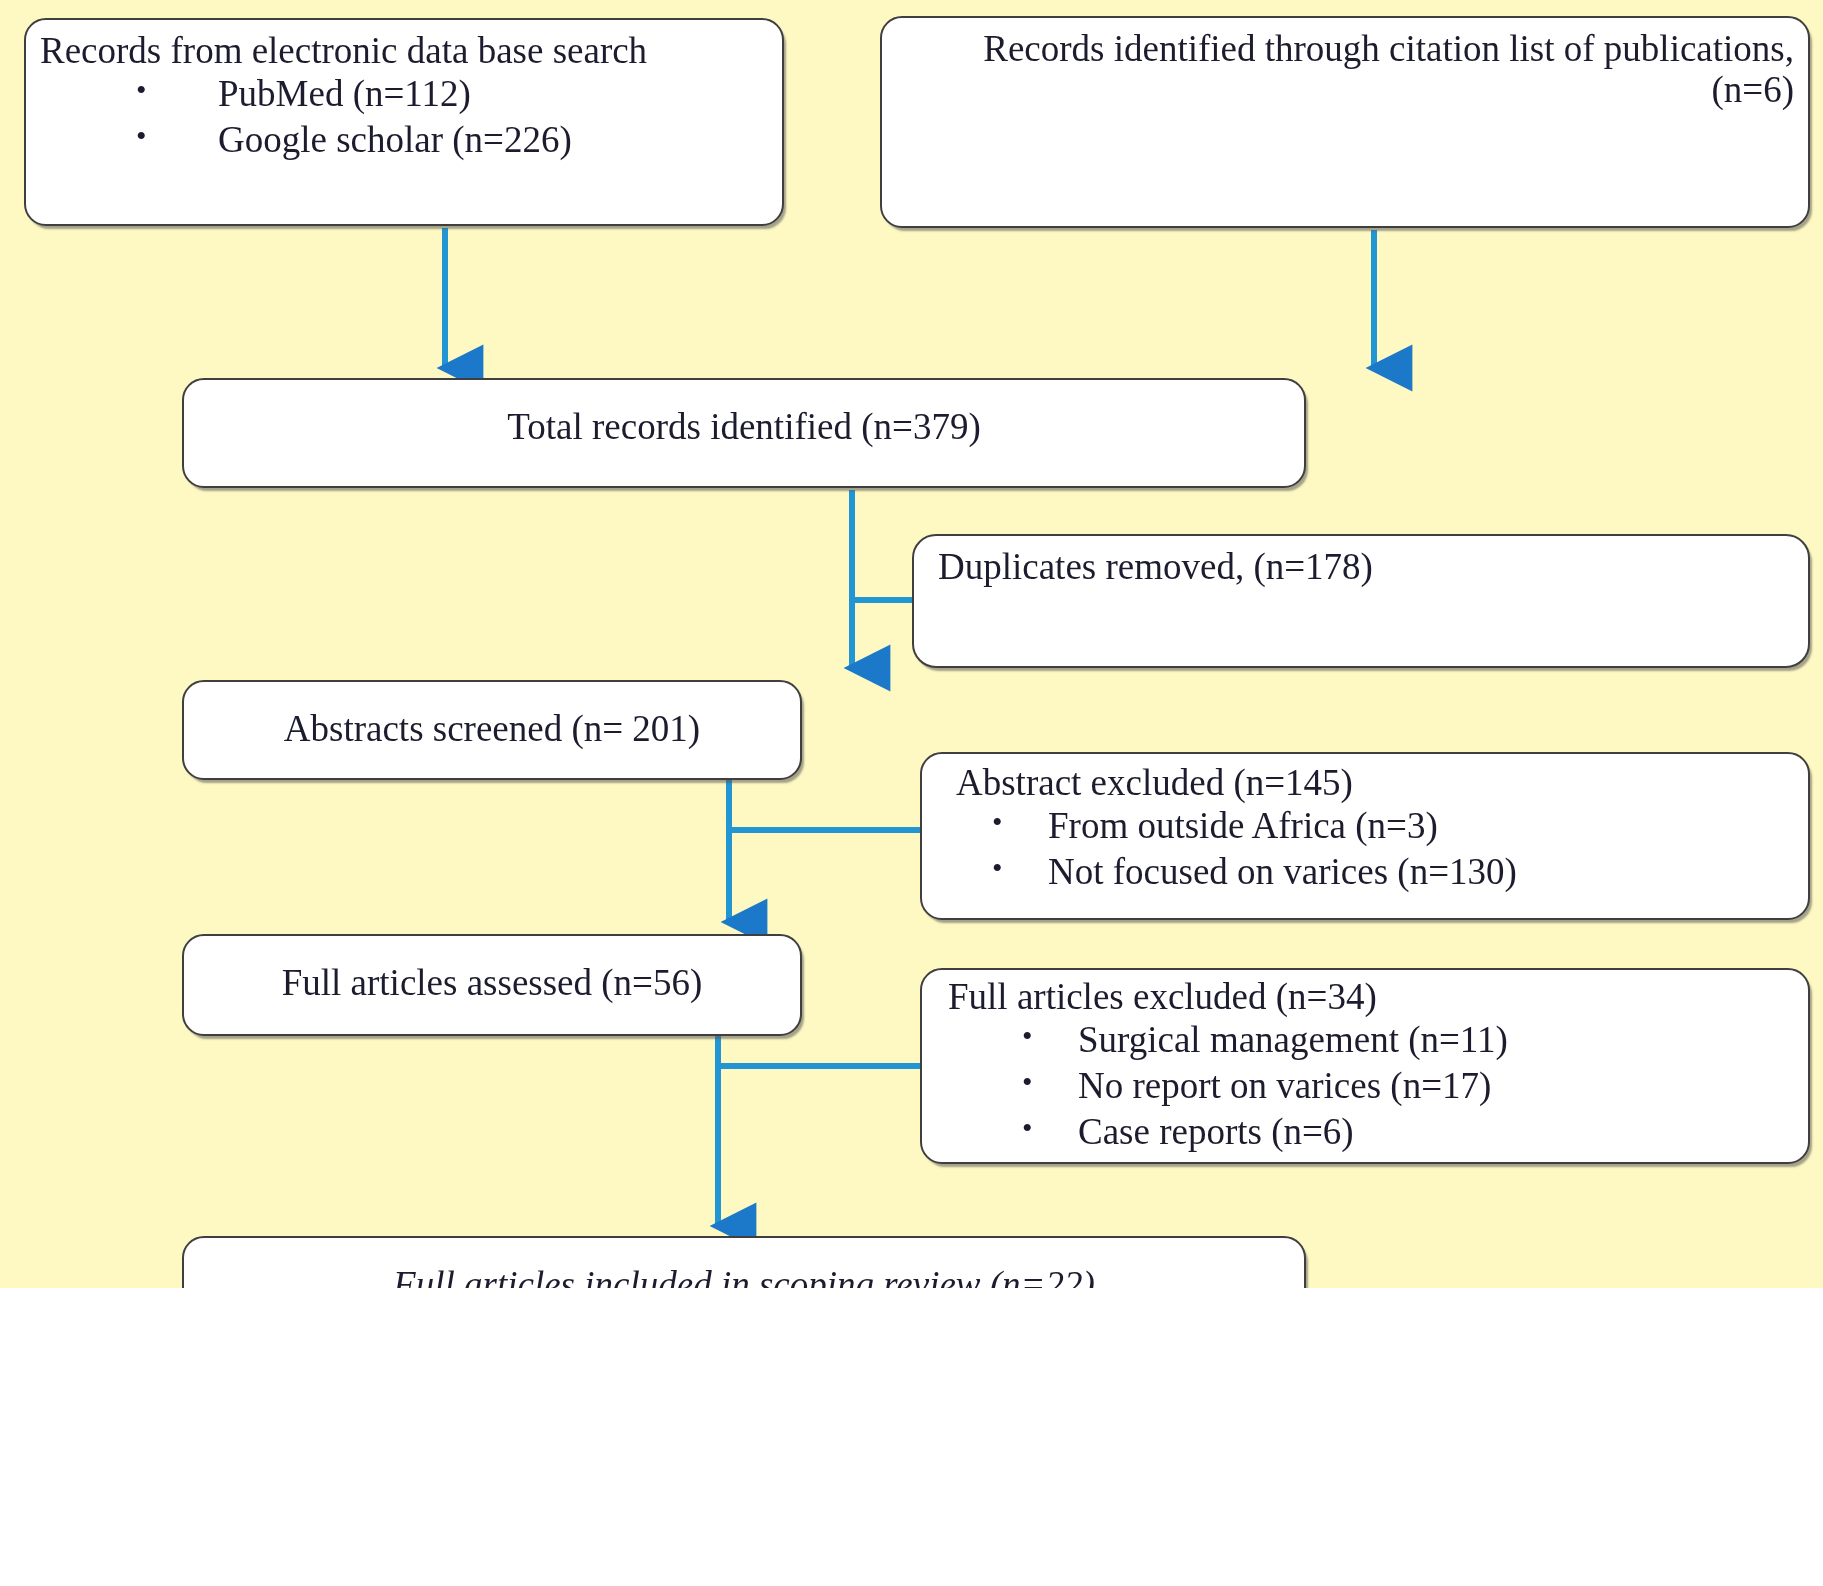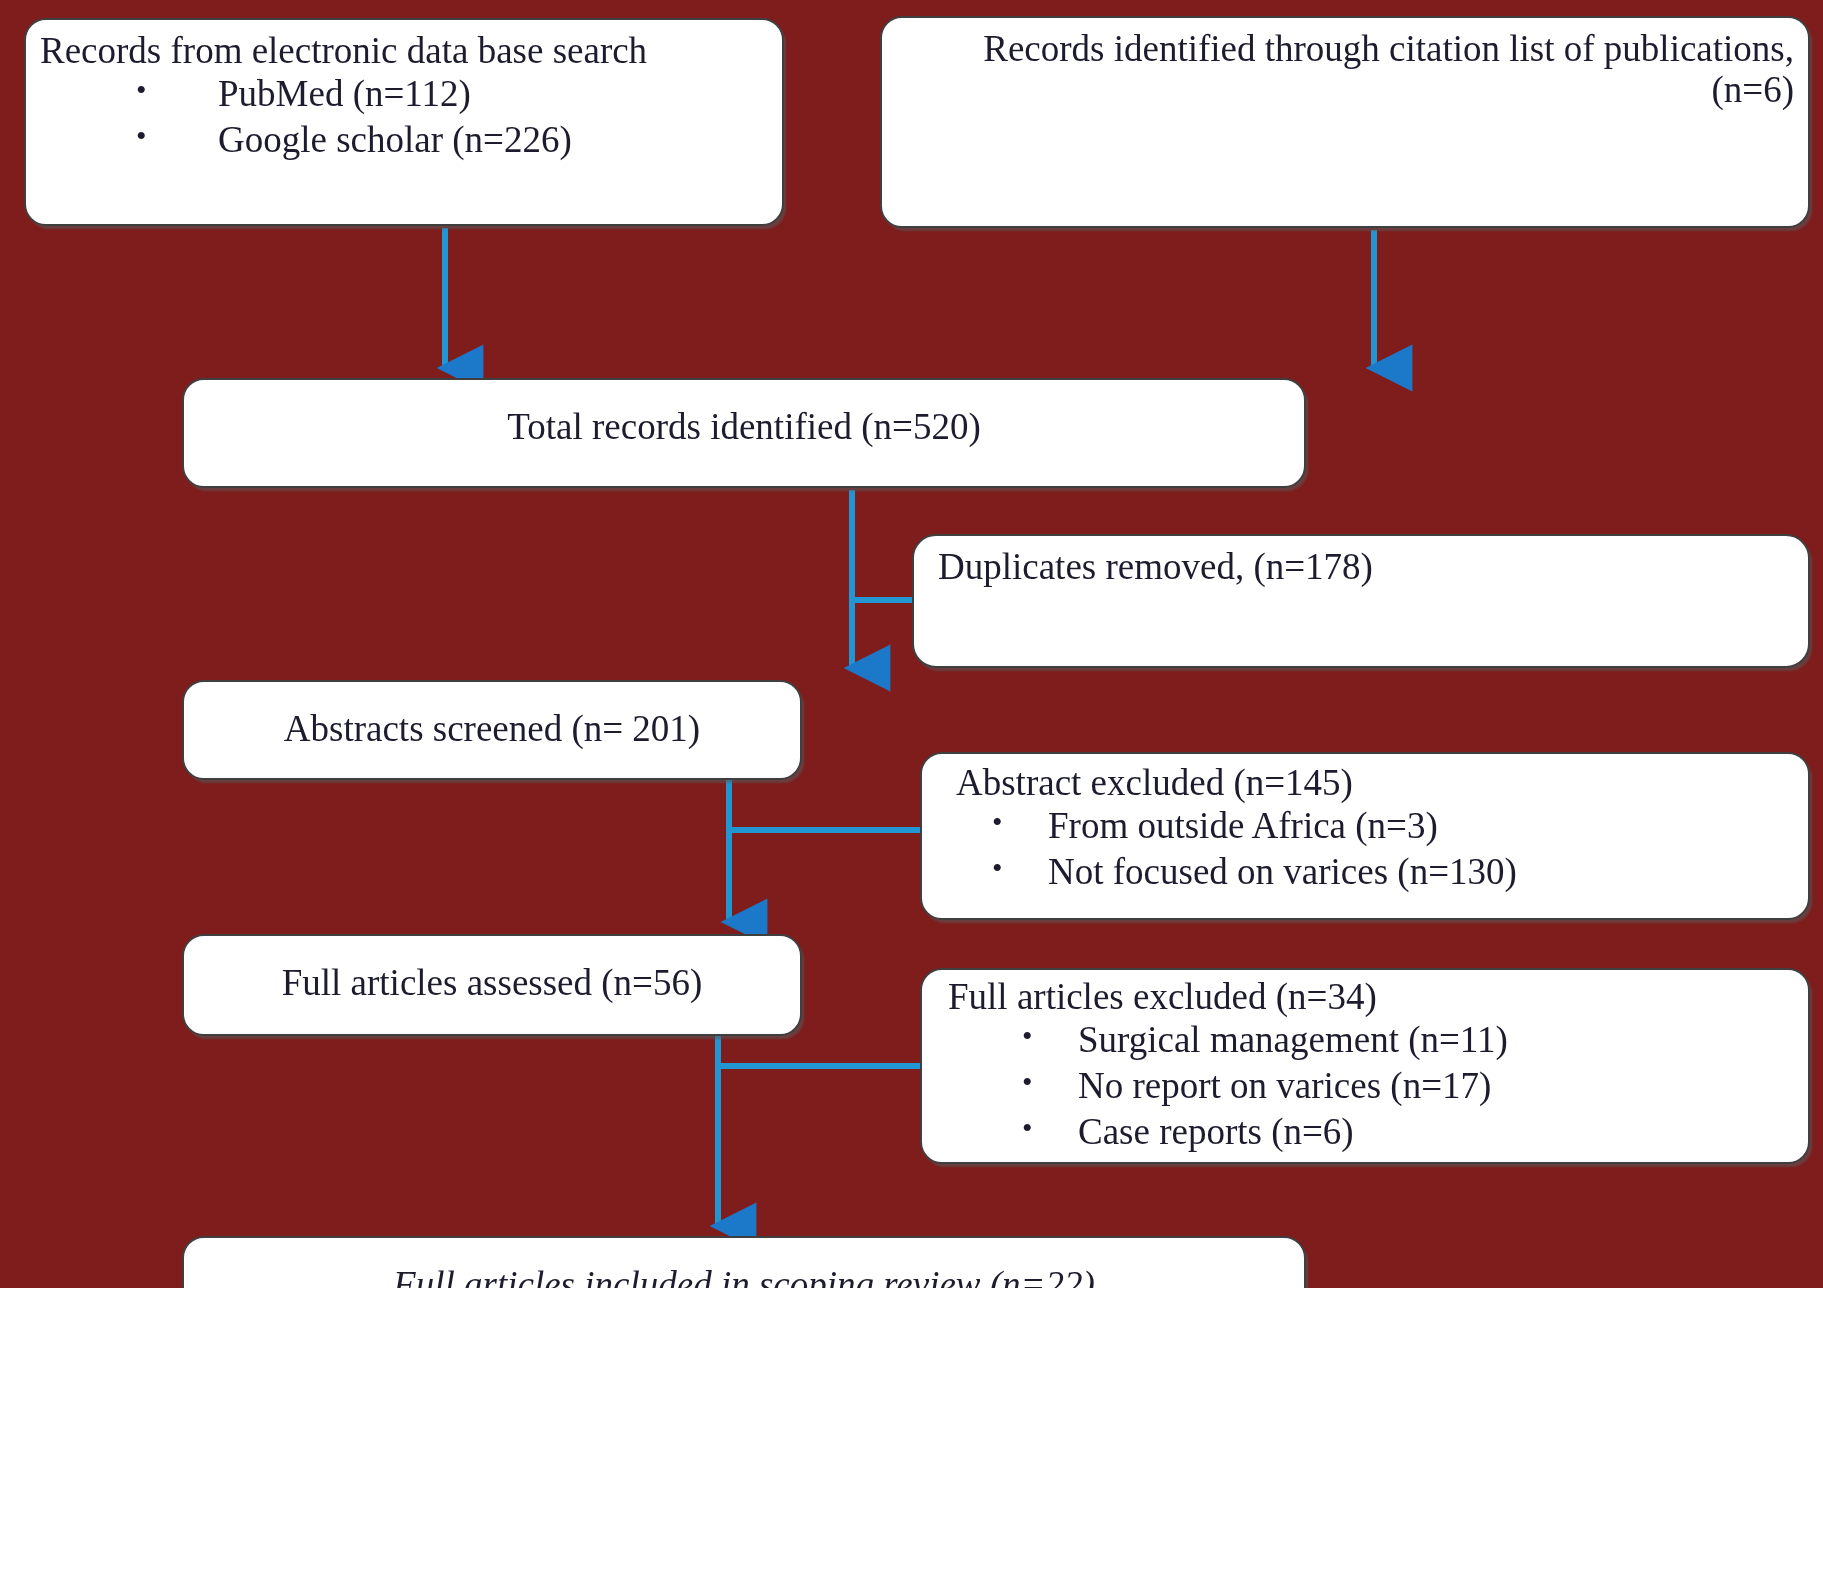--- a/index.html
+++ b/index.html
@@ -7,21 +7,21 @@
     padding: 0;
     background: #ffffff;
   }
   body {
     font-family: "Liberation Serif", "DejaVu Serif", serif;
   }
   #diagram {
     position: relative;
     width: 1823px;
     height: 1288px;
-    background: #7f1d1d;
+    background: #fef9c3;
     overflow: hidden;
   }
   #flow-svg {
     position: absolute;
     left: 0;
     top: 0;
     width: 1823px;
     height: 1586px;
     pointer-events: none;
   }
@@ -150,21 +150,21 @@
   </div>
 
   <div class="node center" id="box-citation">
     <div class="node-inner">
       <div class="node-title wrap">Records identified through citation list of publications, (n=6)</div>
     </div>
   </div>
 
   <div class="node center center-mid" id="box-total">
     <div class="node-inner">
-      <div class="node-title">Total records identified (n=520)</div>
+      <div class="node-title">Total records identified (n=379)</div>
     </div>
   </div>
 
   <div class="node" id="box-dupes">
     <div class="node-inner">
       <div class="node-title">Duplicates removed, (n=178)</div>
     </div>
   </div>
 
   <div class="node center center-mid" id="box-abstracts">

